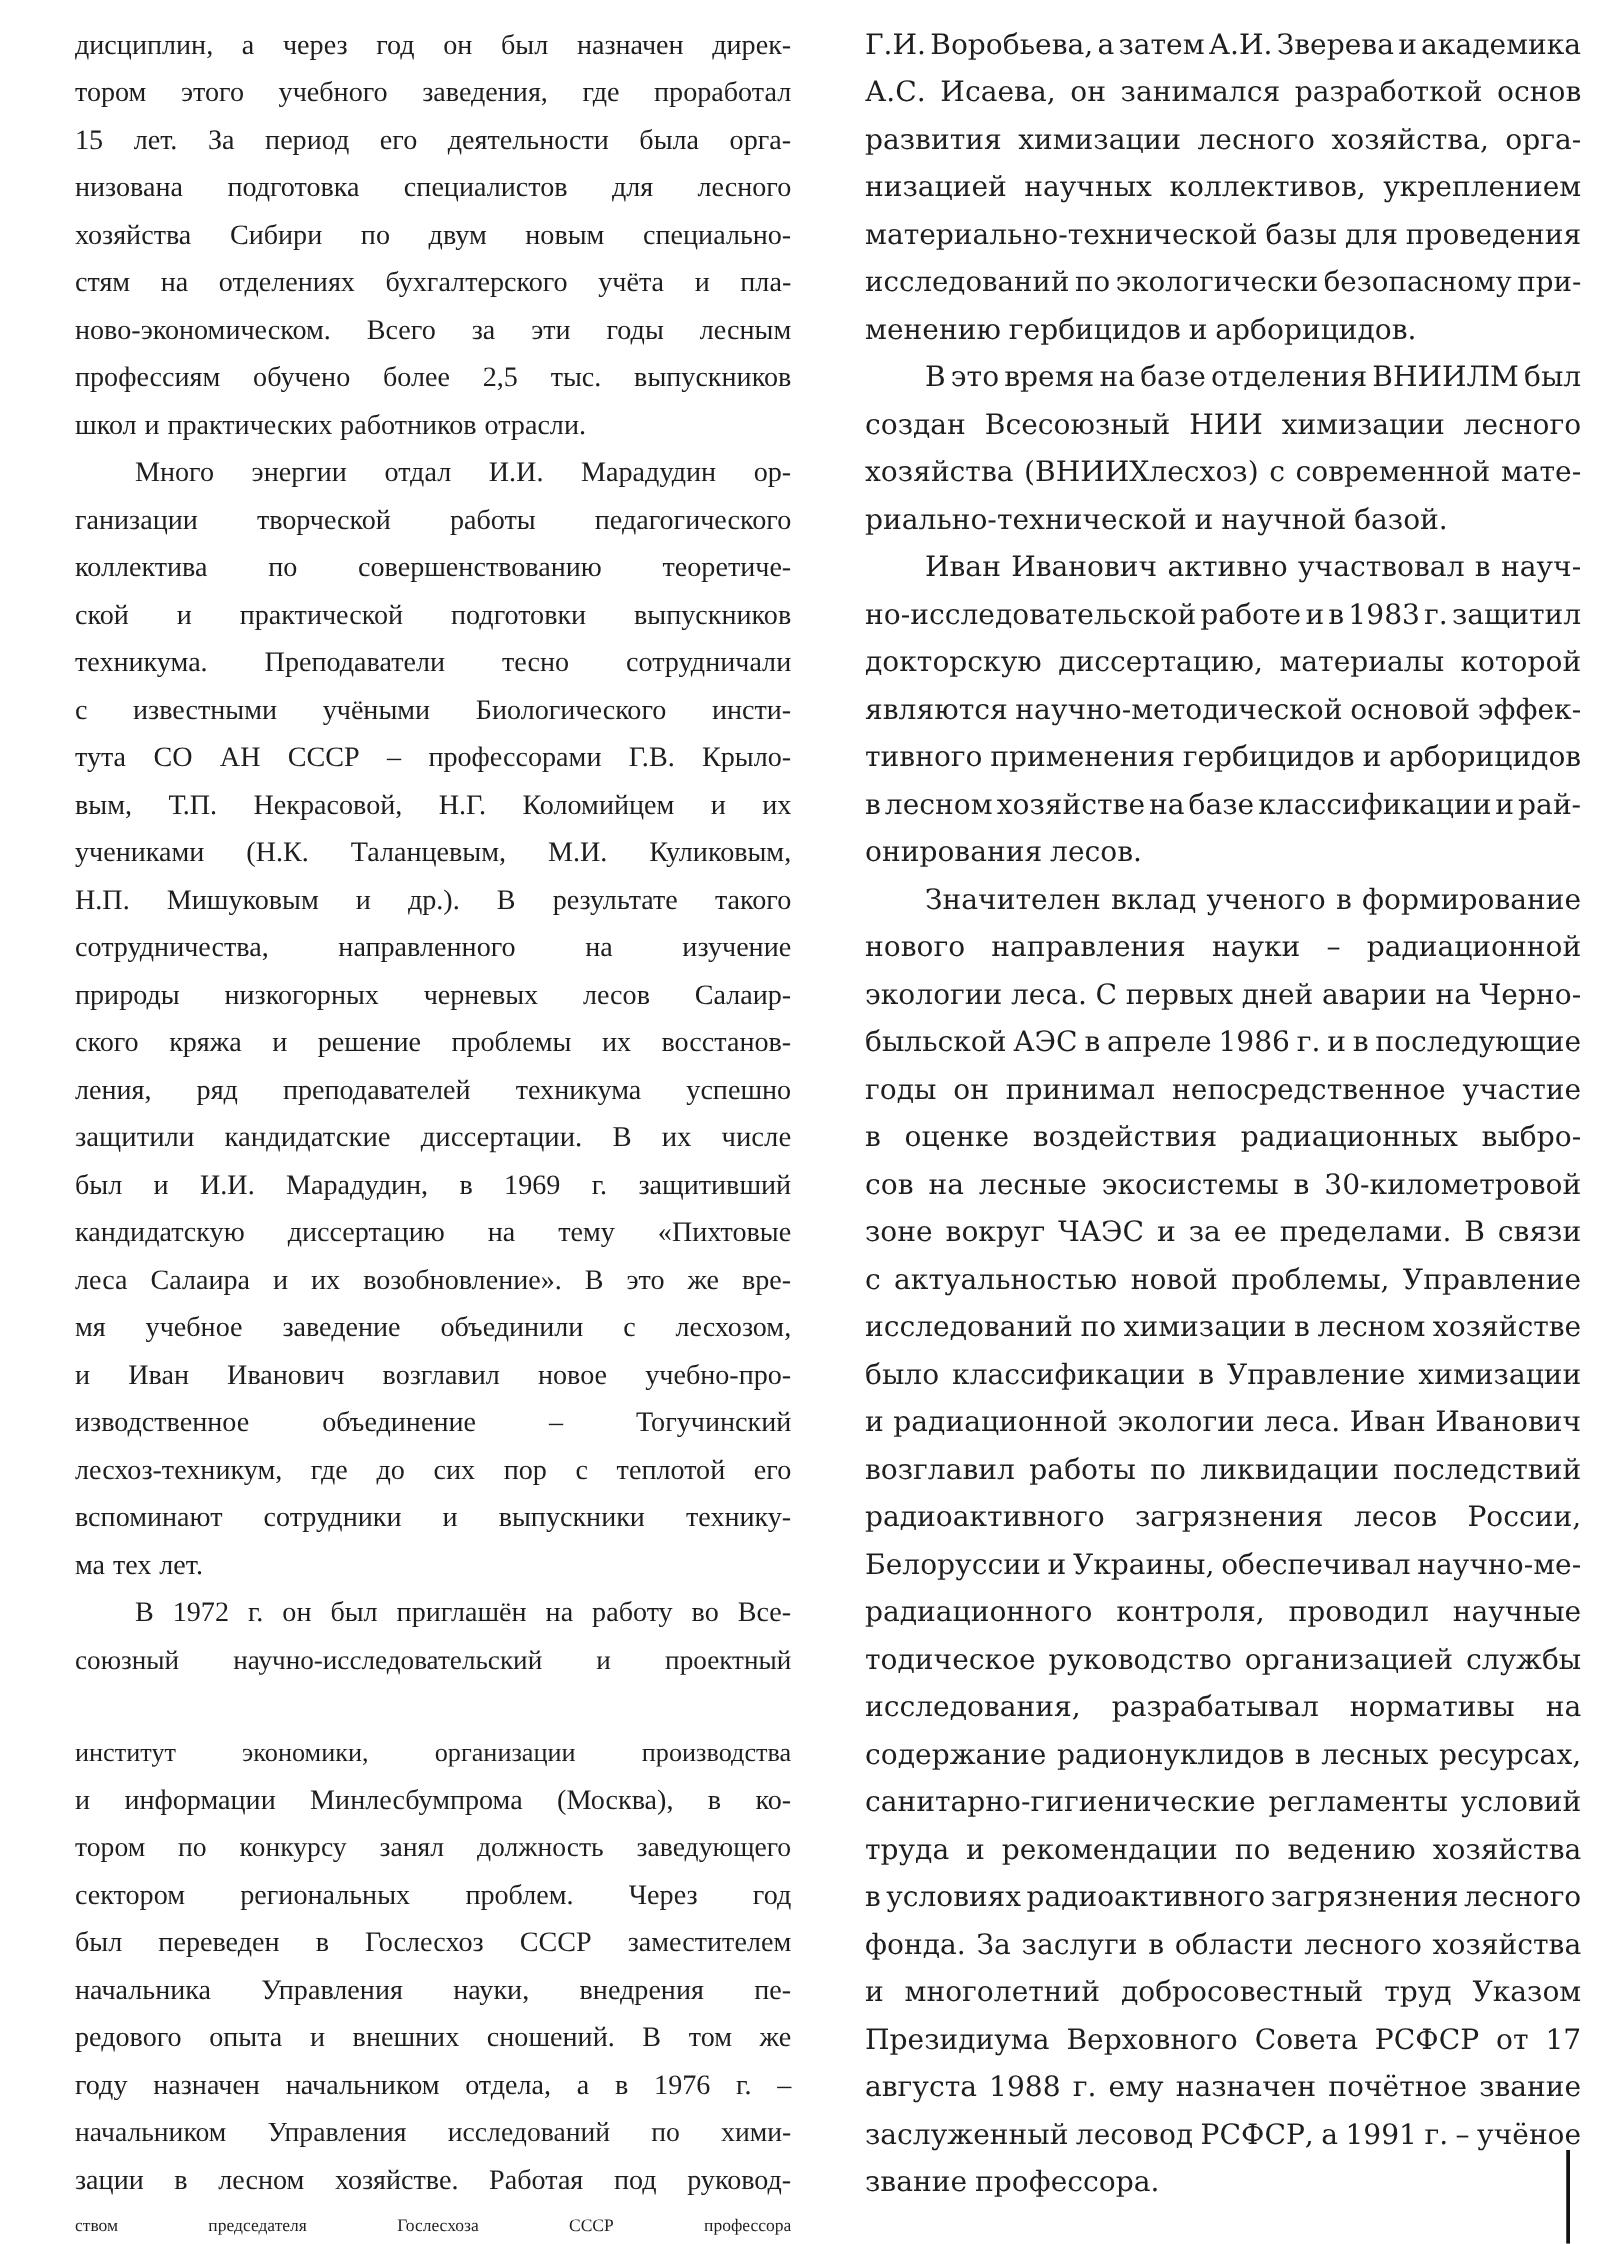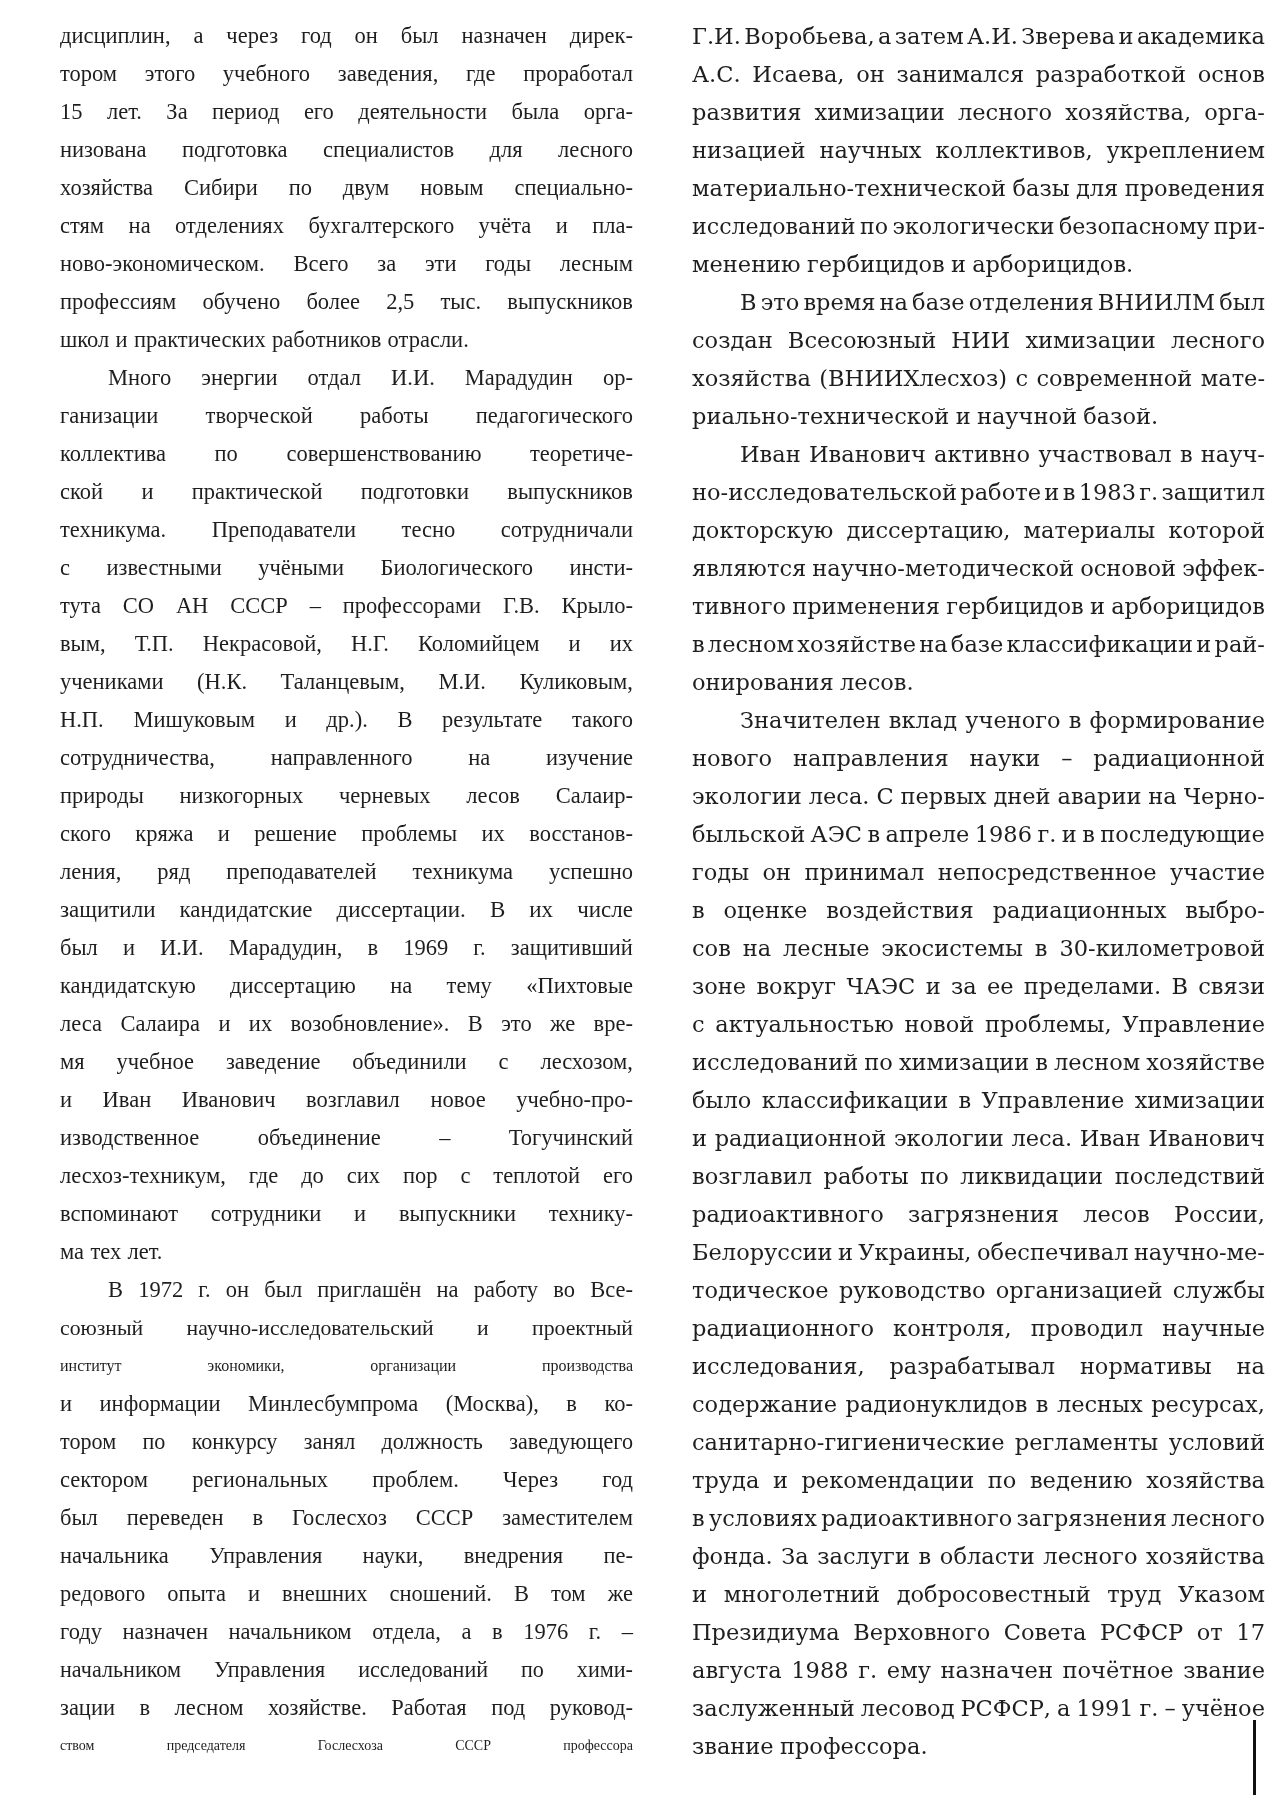--- a/index.html
+++ b/index.html
@@ -290,21 +290,21 @@
       <span class="w">работу</span>
       <span class="w">во</span>
       <span class="w">Все-</span>
     </div>
     <div class="line" style="font-size: 21.7491px; text-align: center;">
       <span class="w">союзный</span>
       <span class="w">научно-исследовательский</span>
       <span class="w">и</span>
       <span class="w">проектный</span>
     </div>
-    <div class="line" style="font-size: 16px;">
+    <div class="line" style="font-size: 21px; margin-top: 36px;">
       <span class="w">институт</span>
       <span class="w">экономики,</span>
       <span class="w">организации</span>
       <span class="w">производства</span>
     </div>
     <div class="line">
       <span class="w">и</span>
       <span class="w">информации</span>
       <span class="w">Минлесбумпрома</span>
       <span class="w">(Москва),</span>
@@ -629,30 +629,30 @@
       <span class="w">России,</span>
     </div>
     <div class="line">
       <span class="w">Белоруссии</span>
       <span class="w">и</span>
       <span class="w">Украины,</span>
       <span class="w">обеспечивал</span>
       <span class="w">научно-ме-</span>
     </div>
     <div class="line">
+      <span class="w">радиационного</span>
+      <span class="w">контроля,</span>
+      <span class="w">проводил</span>
+      <span class="w">научные</span>
+    </div>
+    <div class="line">
       <span class="w">тодическое</span>
       <span class="w">руководство</span>
       <span class="w">организацией</span>
       <span class="w">службы</span>
-    </div>
-    <div class="line">
-      <span class="w">радиационного</span>
-      <span class="w">контроля,</span>
-      <span class="w">проводил</span>
-      <span class="w">научные</span>
     </div>
     <div class="line">
       <span class="w">исследования,</span>
       <span class="w">разрабатывал</span>
       <span class="w">нормативы</span>
       <span class="w">на</span>
     </div>
     <div class="line">
       <span class="w">содержание</span>
       <span class="w">радионуклидов</span>

